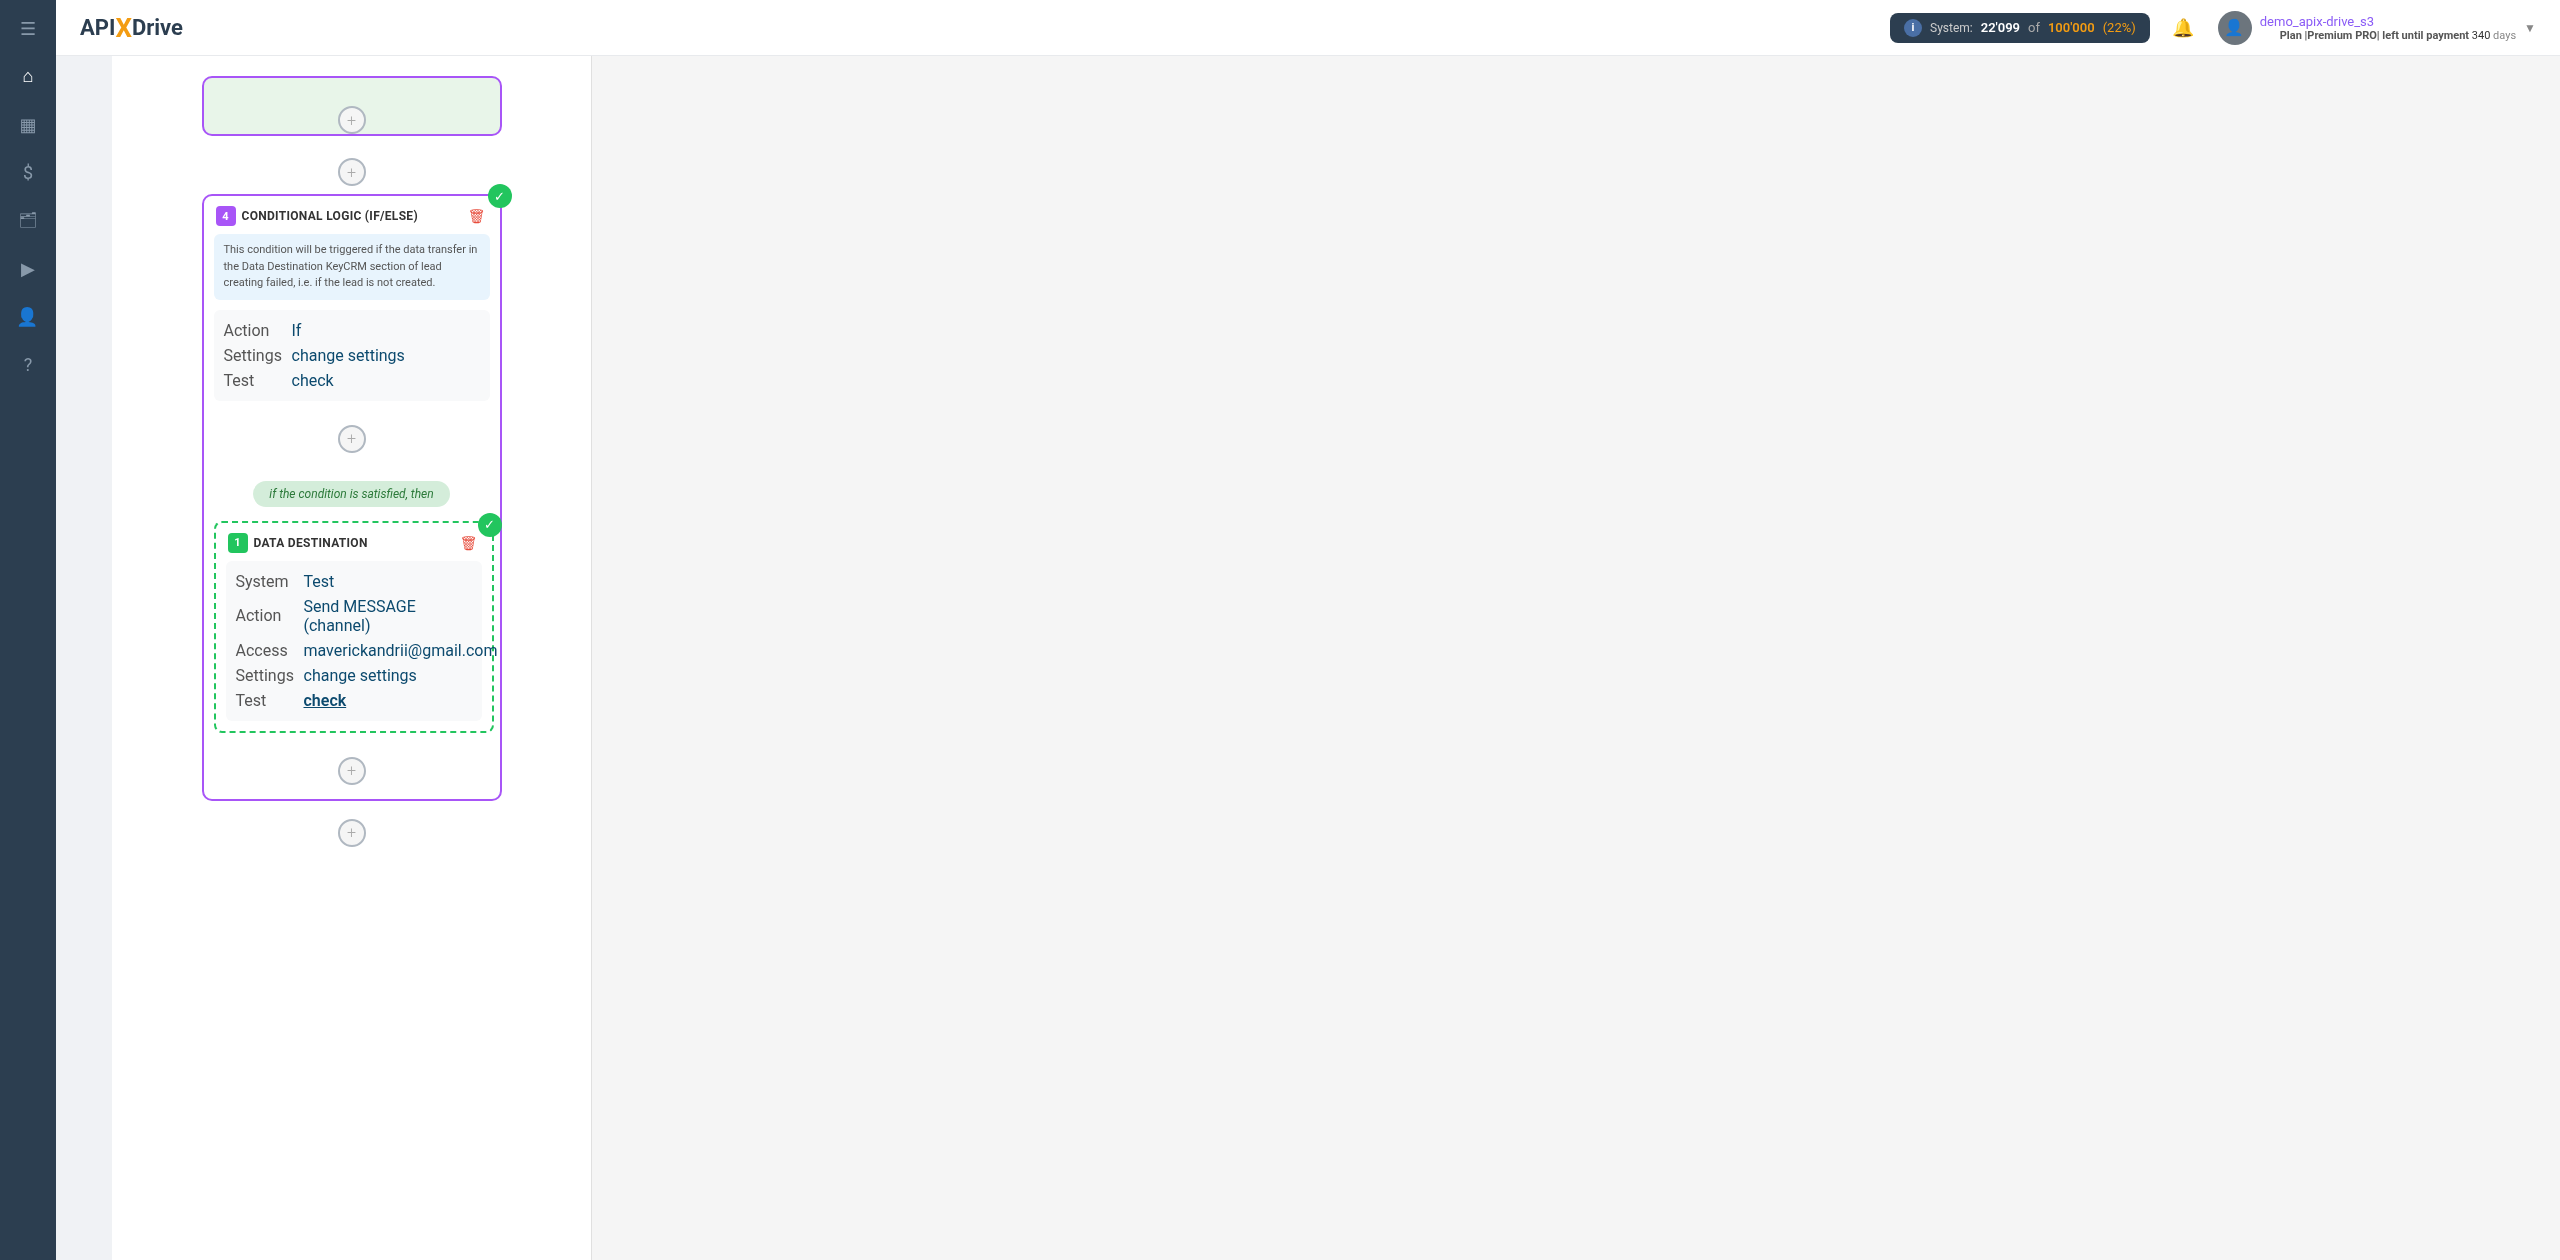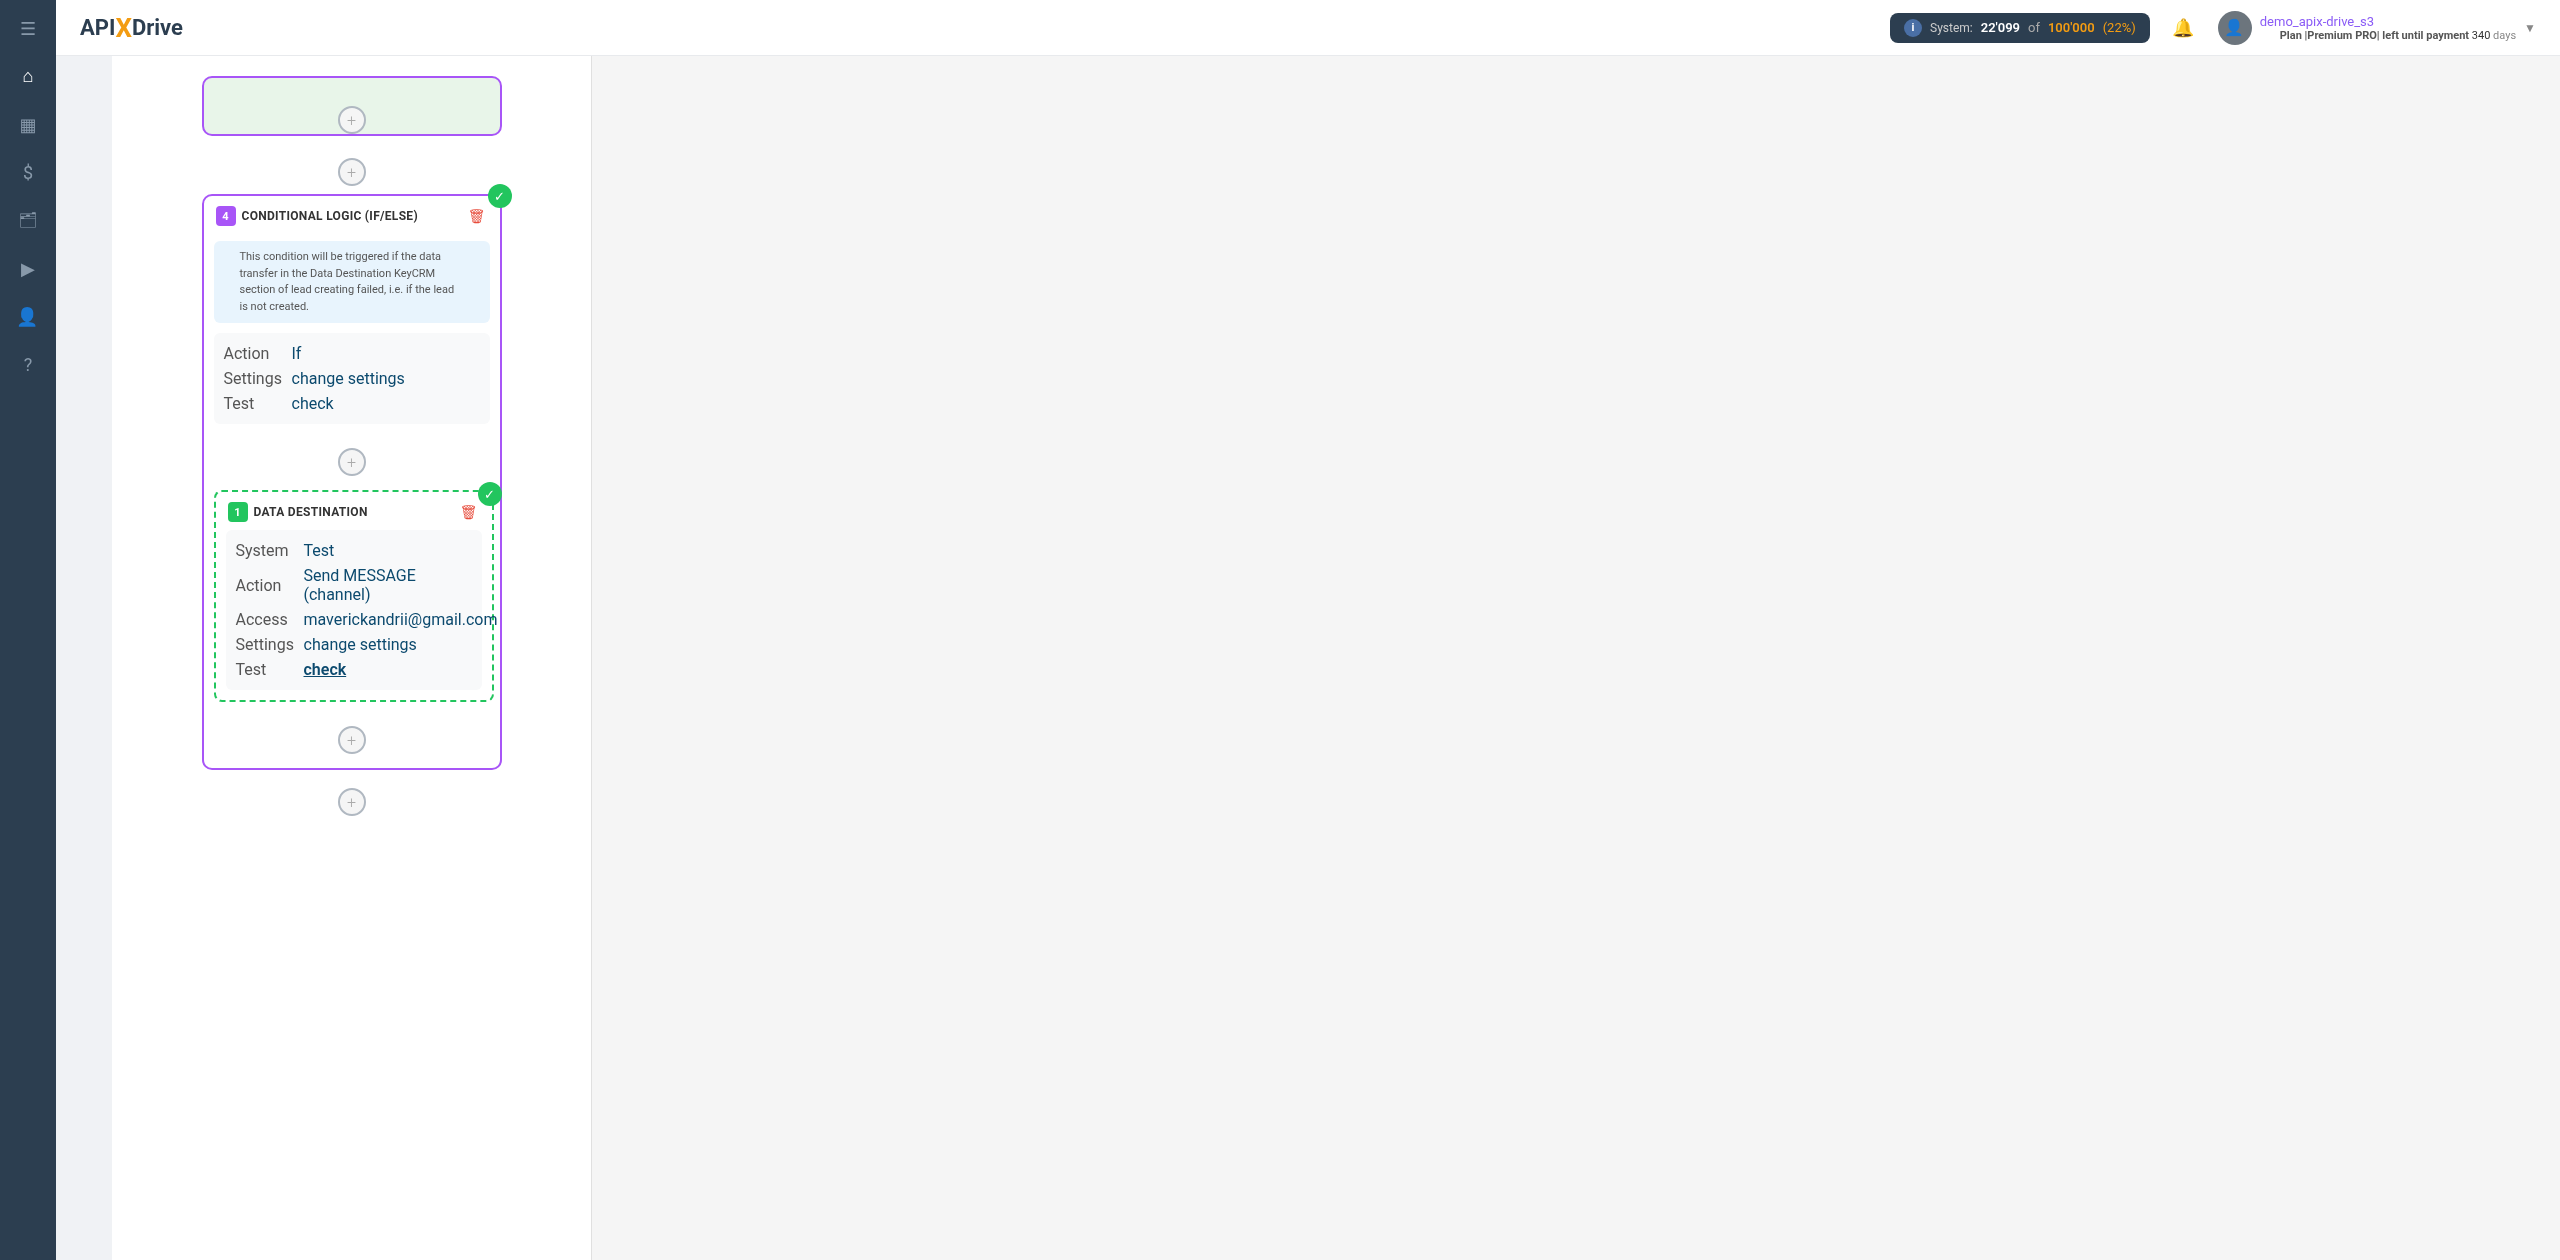--- a/index.html
+++ b/index.html
@@ -234,23 +234,23 @@
       color: #333;
       letter-spacing: 0.3px;
       flex: 1;
     }
     .delete-btn {
       background: none; border: none;
       color: #e74c3c; cursor: pointer; font-size: 14px; padding: 2px;
     }
     .block-desc {
       background: #e8f4fd;
-      margin: 7px 10px 10px;
+      margin: 0 10px 10px;
       border-radius: 6px;
-      padding: 8px 26px;
+      padding: 8px 10px;
       font-size: 11px;
       color: #555;
       line-height: 1.5;
     }
     .block-fields {
       background: #f8f9fa;
       margin: 0 10px 10px;
       border-radius: 6px;
       padding: 8px 10px;
     }
@@ -413,20 +413,23 @@
           <div class="field-row">
             <span class="field-label">Test</span>
             <span class="field-value">check</span>
           </div>
         </div>
 
         <div class="inner-add-row">
           <div class="add-btn">+</div>
         </div>
 
+        <div class="inner-add-row">
+          <div class="condition-banner">if the condition is satisfied, then</div>
+        </div>
 
         <div class="data-dest-block">
           <div class="block-check-icon">✓</div>
           <div class="block-header">
             <div class="block-num">1</div>
             <div class="block-title">DATA DESTINATION</div>
             <button class="delete-btn">🗑</button>
           </div>
 
           <div class="block-fields">

